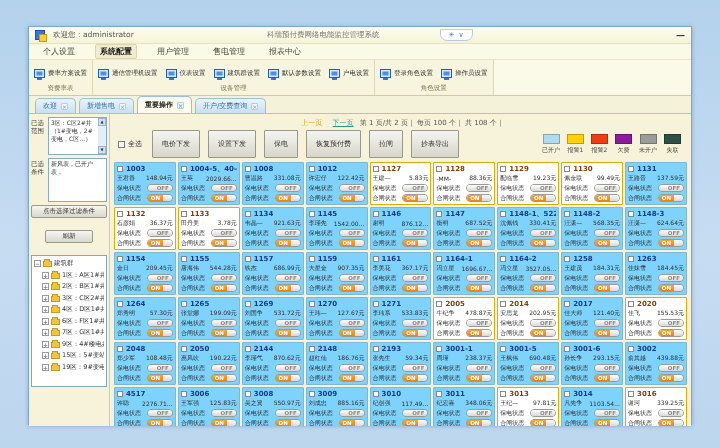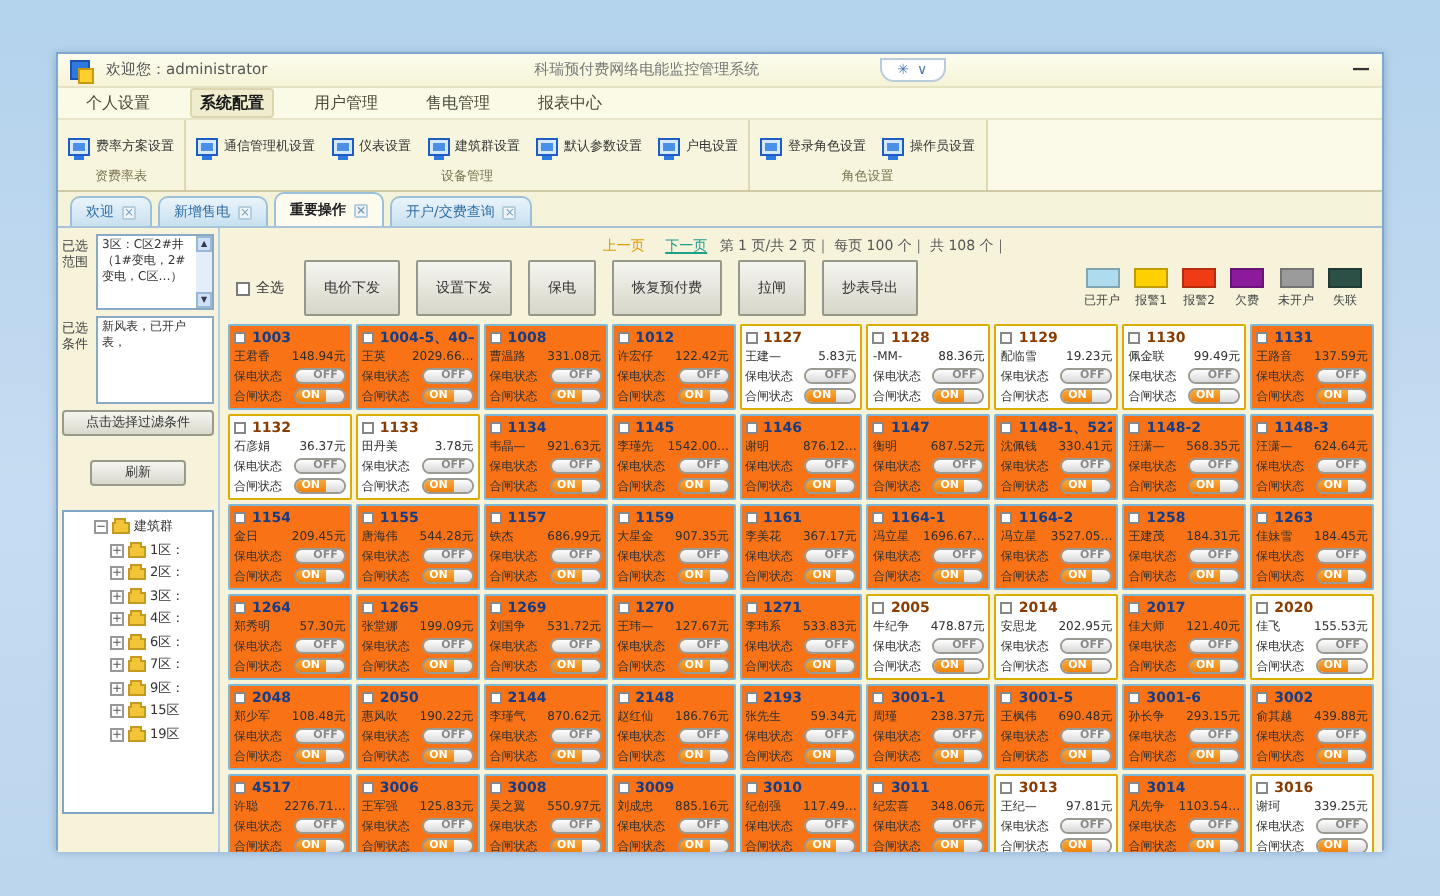--- a/index.html
+++ b/index.html
@@ -51,21 +51,21 @@
   .srow { display:flex; gap:2px; margin-bottom:3px; }
   .slabel { width:15px; font-size:6.5px; line-height:8px; color:#444; padding-top:2px; }
   .sbox { flex:1; background:#fff; border:1px solid #8aa8c8; height:38px; font-size:6px; line-height:8px;
           color:#333; padding:1px 9px 1px 2px; position:relative; overflow:hidden; }
   .sbox.h44 { height:44px; }
   .sscroll { position:absolute; top:0; right:0; bottom:0; width:8px; background:#e4eef8; display:flex; flex-direction:column; justify-content:space-between; }
   .sarrow { height:8px; background:#cfe2f4; border:1px solid #9ab8d4; font-size:4px; line-height:6px; text-align:center; color:#335; cursor:pointer; }
   .sbtn { display:block; margin:3px auto 12px; height:13px; width:100%; font-size:6.5px; color:#333;
           background:linear-gradient(#f6f6f1,#d9d8cc); border:1px solid #9a9a8a; border-radius:2px; cursor:pointer; }
   .sbtn.small { width:62%; }
-  .treebox { margin-top:4px; height:152px; background:#fff; border:1px solid #7fa6c8; padding:2px 15px; overflow:hidden; }
+  .treebox { margin-top:4px; height:132px; background:#fff; border:1px solid #7fa6c8; padding:2px 2px; overflow:hidden; }
   .trow { display:flex; align-items:center; gap:2px; height:11.5px; font-size:6.5px; color:#333; white-space:nowrap; overflow:hidden; cursor:pointer; }
   .trow.child { padding-left:8px; }
   .exp { width:7px; height:7px; border:1px solid #999; background:#fff; font-size:6px; line-height:5px; text-align:center; color:#555; flex:0 0 auto; }
   .folder { width:9px; height:6px; background:#f2c438; border:1px solid #c59a22; position:relative; flex:0 0 auto; margin-top:1px;}
   .folder::before { content:''; position:absolute; top:-3px; left:0; width:4px; height:2px; background:#f2c438; border:1px solid #c59a22; border-bottom:none; }
 
   .main { flex:1; background:#f6f3da; padding:2px 4px; overflow:hidden; }
   .pager { height:13px; text-align:center; font-size:7px; color:#555; padding-top:2px; }
   .pager .prev { color:#e09a00; cursor:pointer; margin:0 4px; }
   .pager .next { color:#1f9e8e; text-decoration:underline; cursor:pointer; margin:0 4px; }
@@ -74,21 +74,21 @@
   .cb { width:7px; height:7px; background:#fff; border:1px solid #7a7a7a; flex:0 0 auto; cursor:pointer; }
   .tbtn { height:28px; padding:0 9px; margin-right:8px; background:linear-gradient(#f5f5f0,#d7d6ca);
           border:1px solid #98988a; border-radius:1px; font-size:7px; color:#333; cursor:pointer; white-space:nowrap;}
   .legend { display:flex; gap:7px; margin-left:auto; margin-right:6px; }
   .litem { display:flex; flex-direction:column; align-items:center; }
   .lsw { width:17px; height:10px; border:1px solid rgba(0,0,0,.25); }
   .llab { font-size:6px; color:#444; margin-top:2px; white-space:nowrap; }
 
   .grid { margin-top:3px; display:grid; grid-template-columns:repeat(9,1fr); gap:2px; }
   .card { height:43px; border:1px solid; border-radius:1px; padding:1px 2px; overflow:hidden; cursor:pointer; }
-  .card.c-open { background:#f97316; border-color:#7db8d6; }
+  .card.c-open { background:#7dd3fc; border-color:#7db8d6; }
   .card.c-alarm { background:#ffffff; border-color:#d9ae00; }
   .chead { display:flex; align-items:center; gap:3px; height:10px; }
   .cb2 { width:6px; height:6px; background:#fff; border:1px solid #888; flex:0 0 auto; cursor:pointer;}
   .cid { font-size:7px; font-weight:bold; white-space:nowrap; overflow:hidden; }
   .c-open .cid { color:#173c86; }
   .c-alarm .cid { color:#8a3c00; }
   .cname { display:flex; height:9px; font-size:6px; color:#2f2f2f; align-items:center; }
   .cname .nm { flex:1; overflow:hidden; white-space:nowrap; margin-right:2px; }
   .cname .amt { white-space:nowrap; overflow:hidden; }
   .crow { display:flex; align-items:center; justify-content:space-between; height:10px; }

